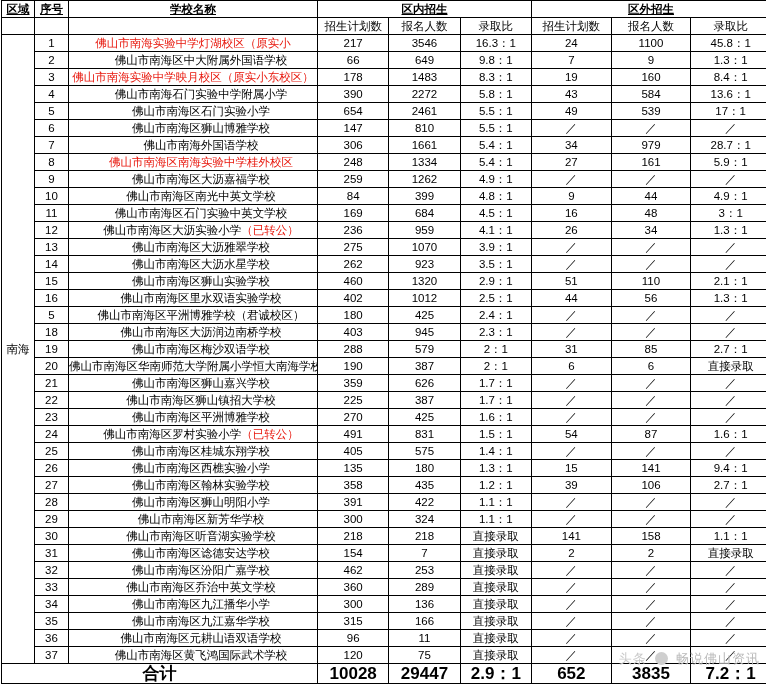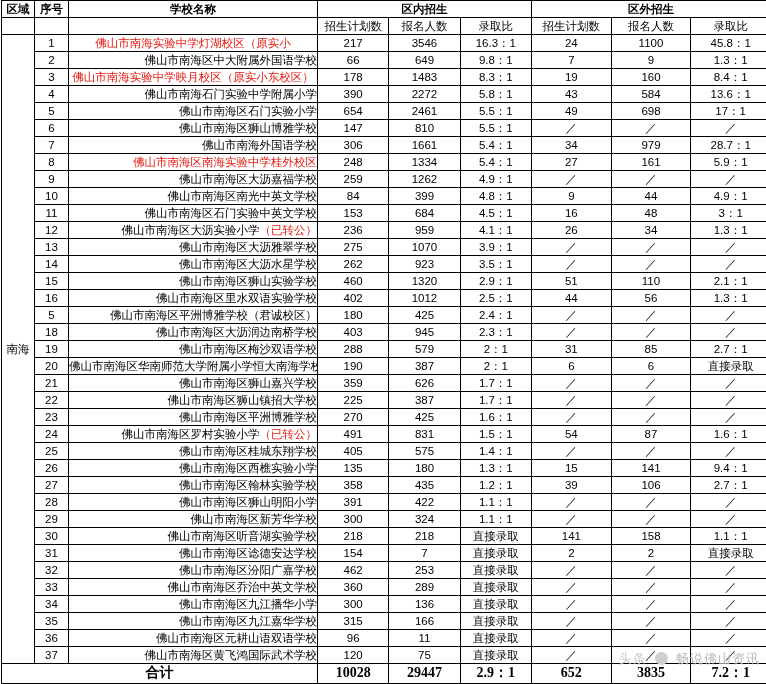--- a/index.html
+++ b/index.html
@@ -33,44 +33,44 @@
     height: 16px;
     text-align: center;
     vertical-align: middle;
     white-space: nowrap;
     overflow: hidden;
   }
   th.hdr {
     font-weight: bold;
     font-size: 12.5px;
     height: 26px;
+    text-decoration: underline;
   }
   td.region {
     font-weight: normal;
     font-size: 13px;
     width: 32px;
   }
   td.idx { width: 33px; }
   td.schoolname {
     text-align: left;
     padding-left: 3px;
     white-space: normal;
   }
   td.schoolname.ctr {
-    text-align: right;
+    text-align: center;
     padding-left: 16px;
   }
   .red { color: #e8170c; }
   .tall { height: 32px; }
   .wrapcell { white-space: normal; line-height: 1.18; margin-top: 41px; }
   tr.total td {
     font-weight: bold;
-    font-size: 14px;
+    font-size: 17px;
     height: 19px;
-    font-family: Liberation Serif, serif;
   }
   .watermark {
     position: absolute;
     right: 6px;
     bottom: 16px;
     font-size: 13px;
     color: #b9b9b9;
     letter-spacing: 1px;
     pointer-events: none;
     font-family: "Liberation Sans", sans-serif;
@@ -154,21 +154,21 @@
           <td>584</td>
           <td>13.6：1</td>
         </tr>
         <tr>
           <td class="idx">5</td>
           <td class="schoolname ctr">佛山市南海区石门实验小学</td>
           <td>654</td>
           <td>2461</td>
           <td>5.5：1</td>
           <td>49</td>
-          <td>698</td>
+          <td>539</td>
           <td>17：1</td>
         </tr>
         <tr>
           <td class="idx">6</td>
           <td class="schoolname ctr">佛山市南海区狮山博雅学校</td>
           <td>147</td>
           <td>810</td>
           <td>5.5：1</td>
           <td>／</td>
           <td>／</td>
@@ -210,21 +210,21 @@
           <td>84</td>
           <td>399</td>
           <td>4.8：1</td>
           <td>9</td>
           <td>44</td>
           <td>4.9：1</td>
         </tr>
         <tr>
           <td class="idx">11</td>
           <td class="schoolname ctr">佛山市南海区石门实验中英文学校</td>
-          <td>153</td>
+          <td>169</td>
           <td>684</td>
           <td>4.5：1</td>
           <td>16</td>
           <td>48</td>
           <td>3：1</td>
         </tr>
         <tr>
           <td class="idx">12</td>
           <td class="schoolname ctr">佛山市南海区大沥实验小学<span class="red">（已转公）</span></td>
           <td>236</td>

